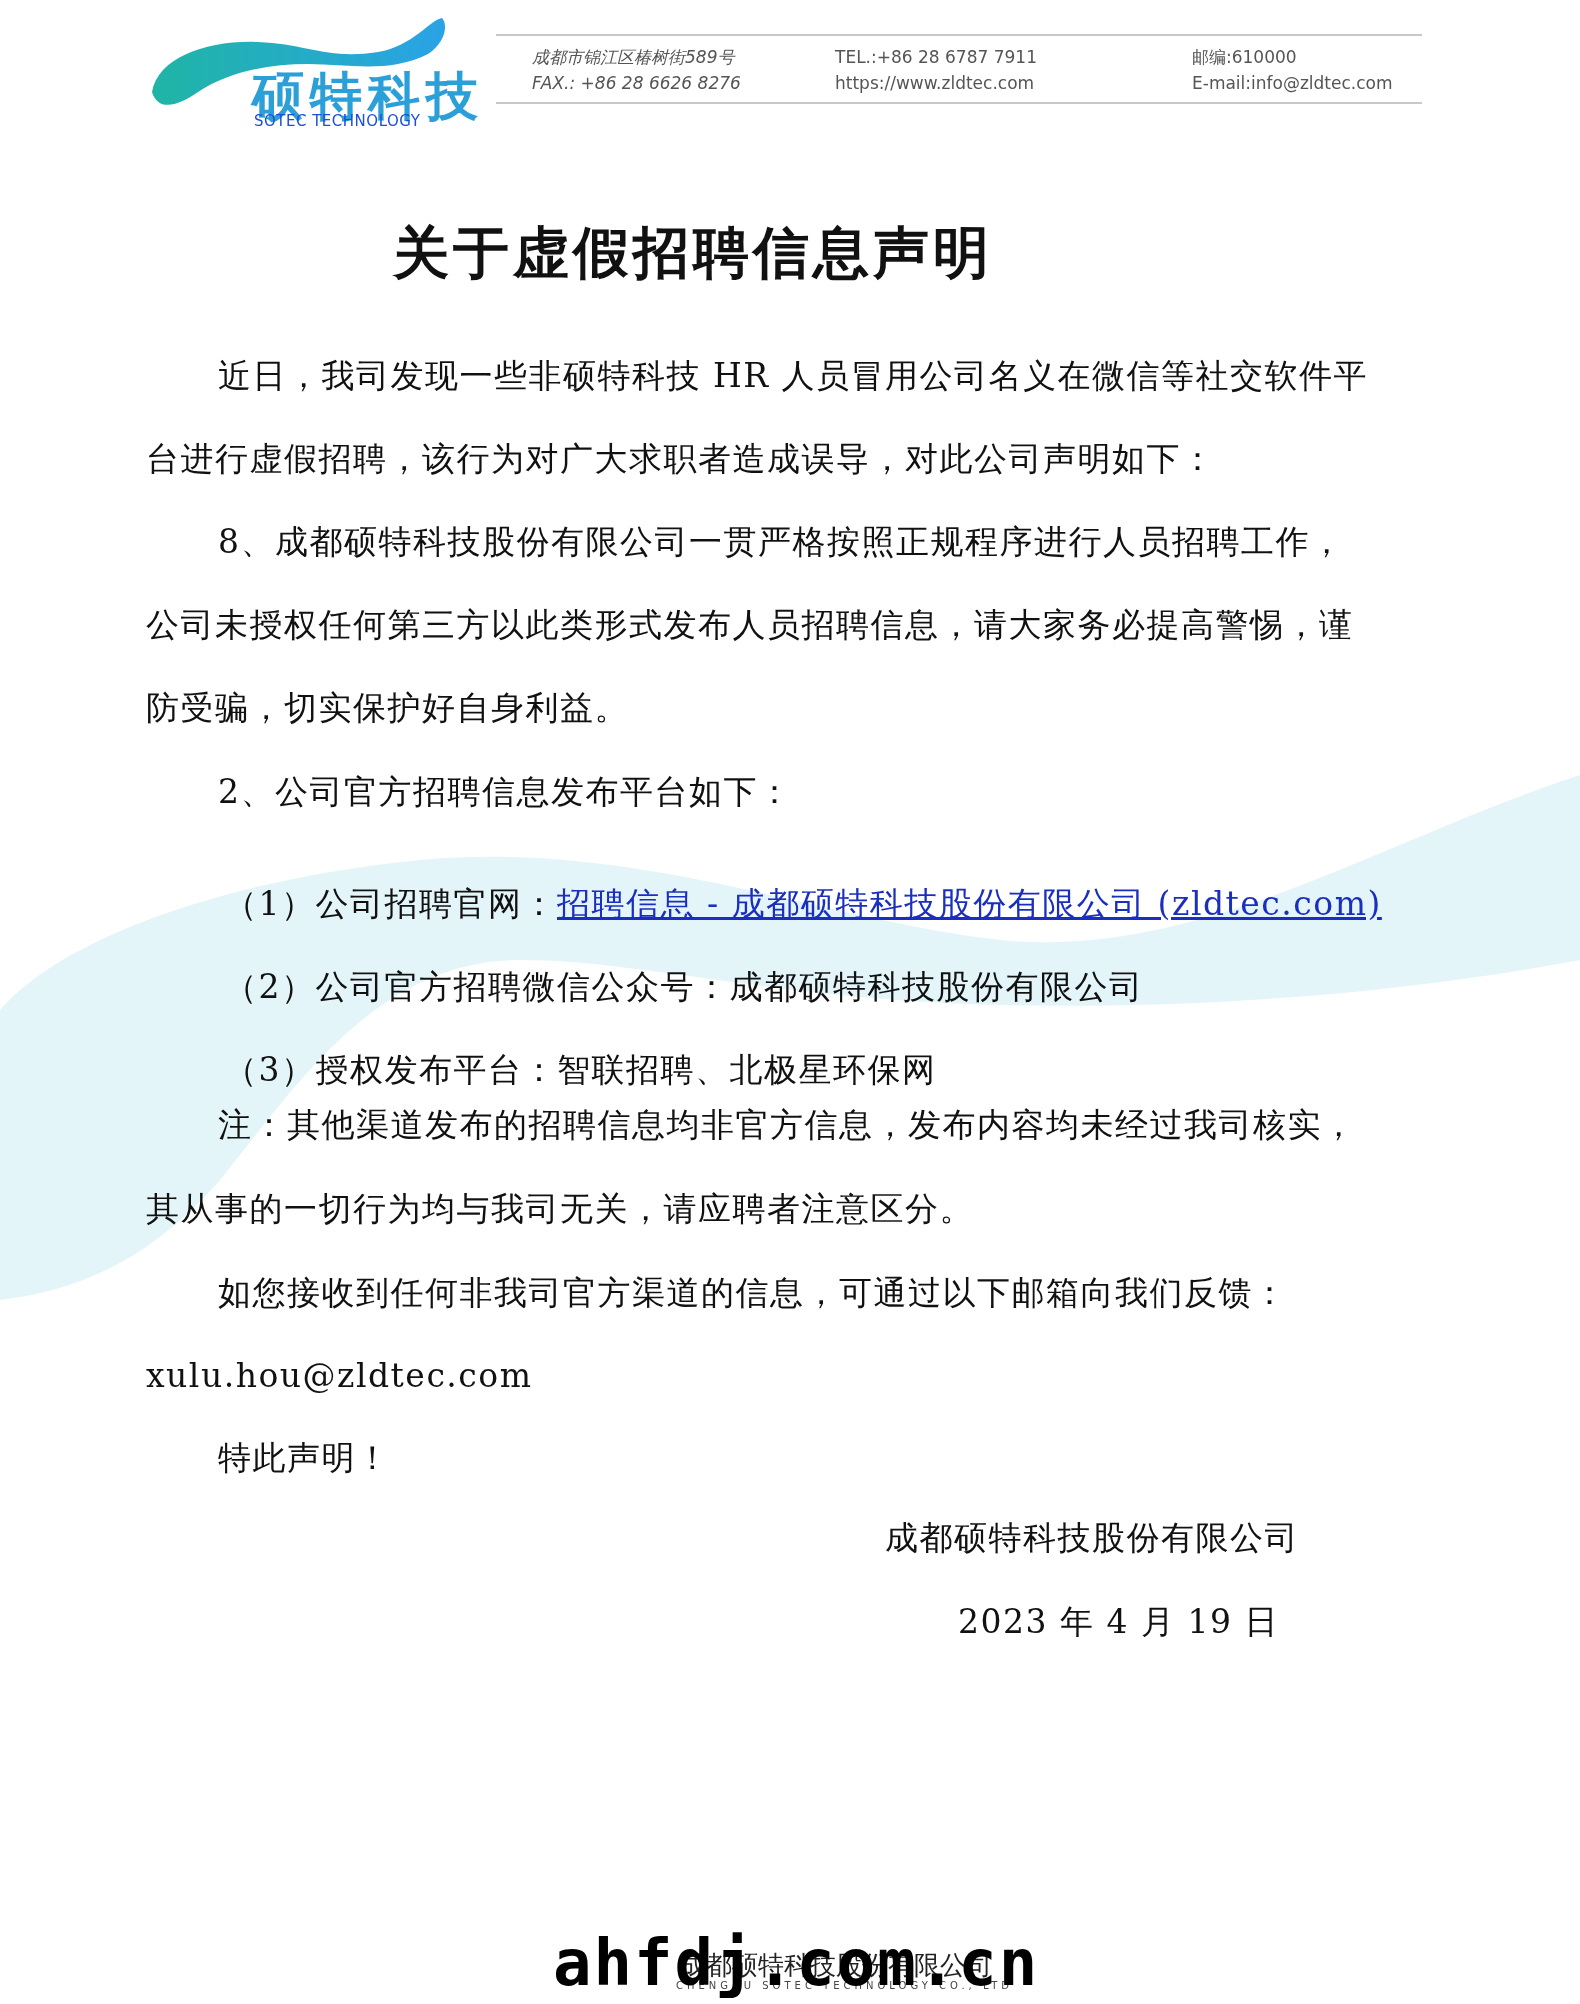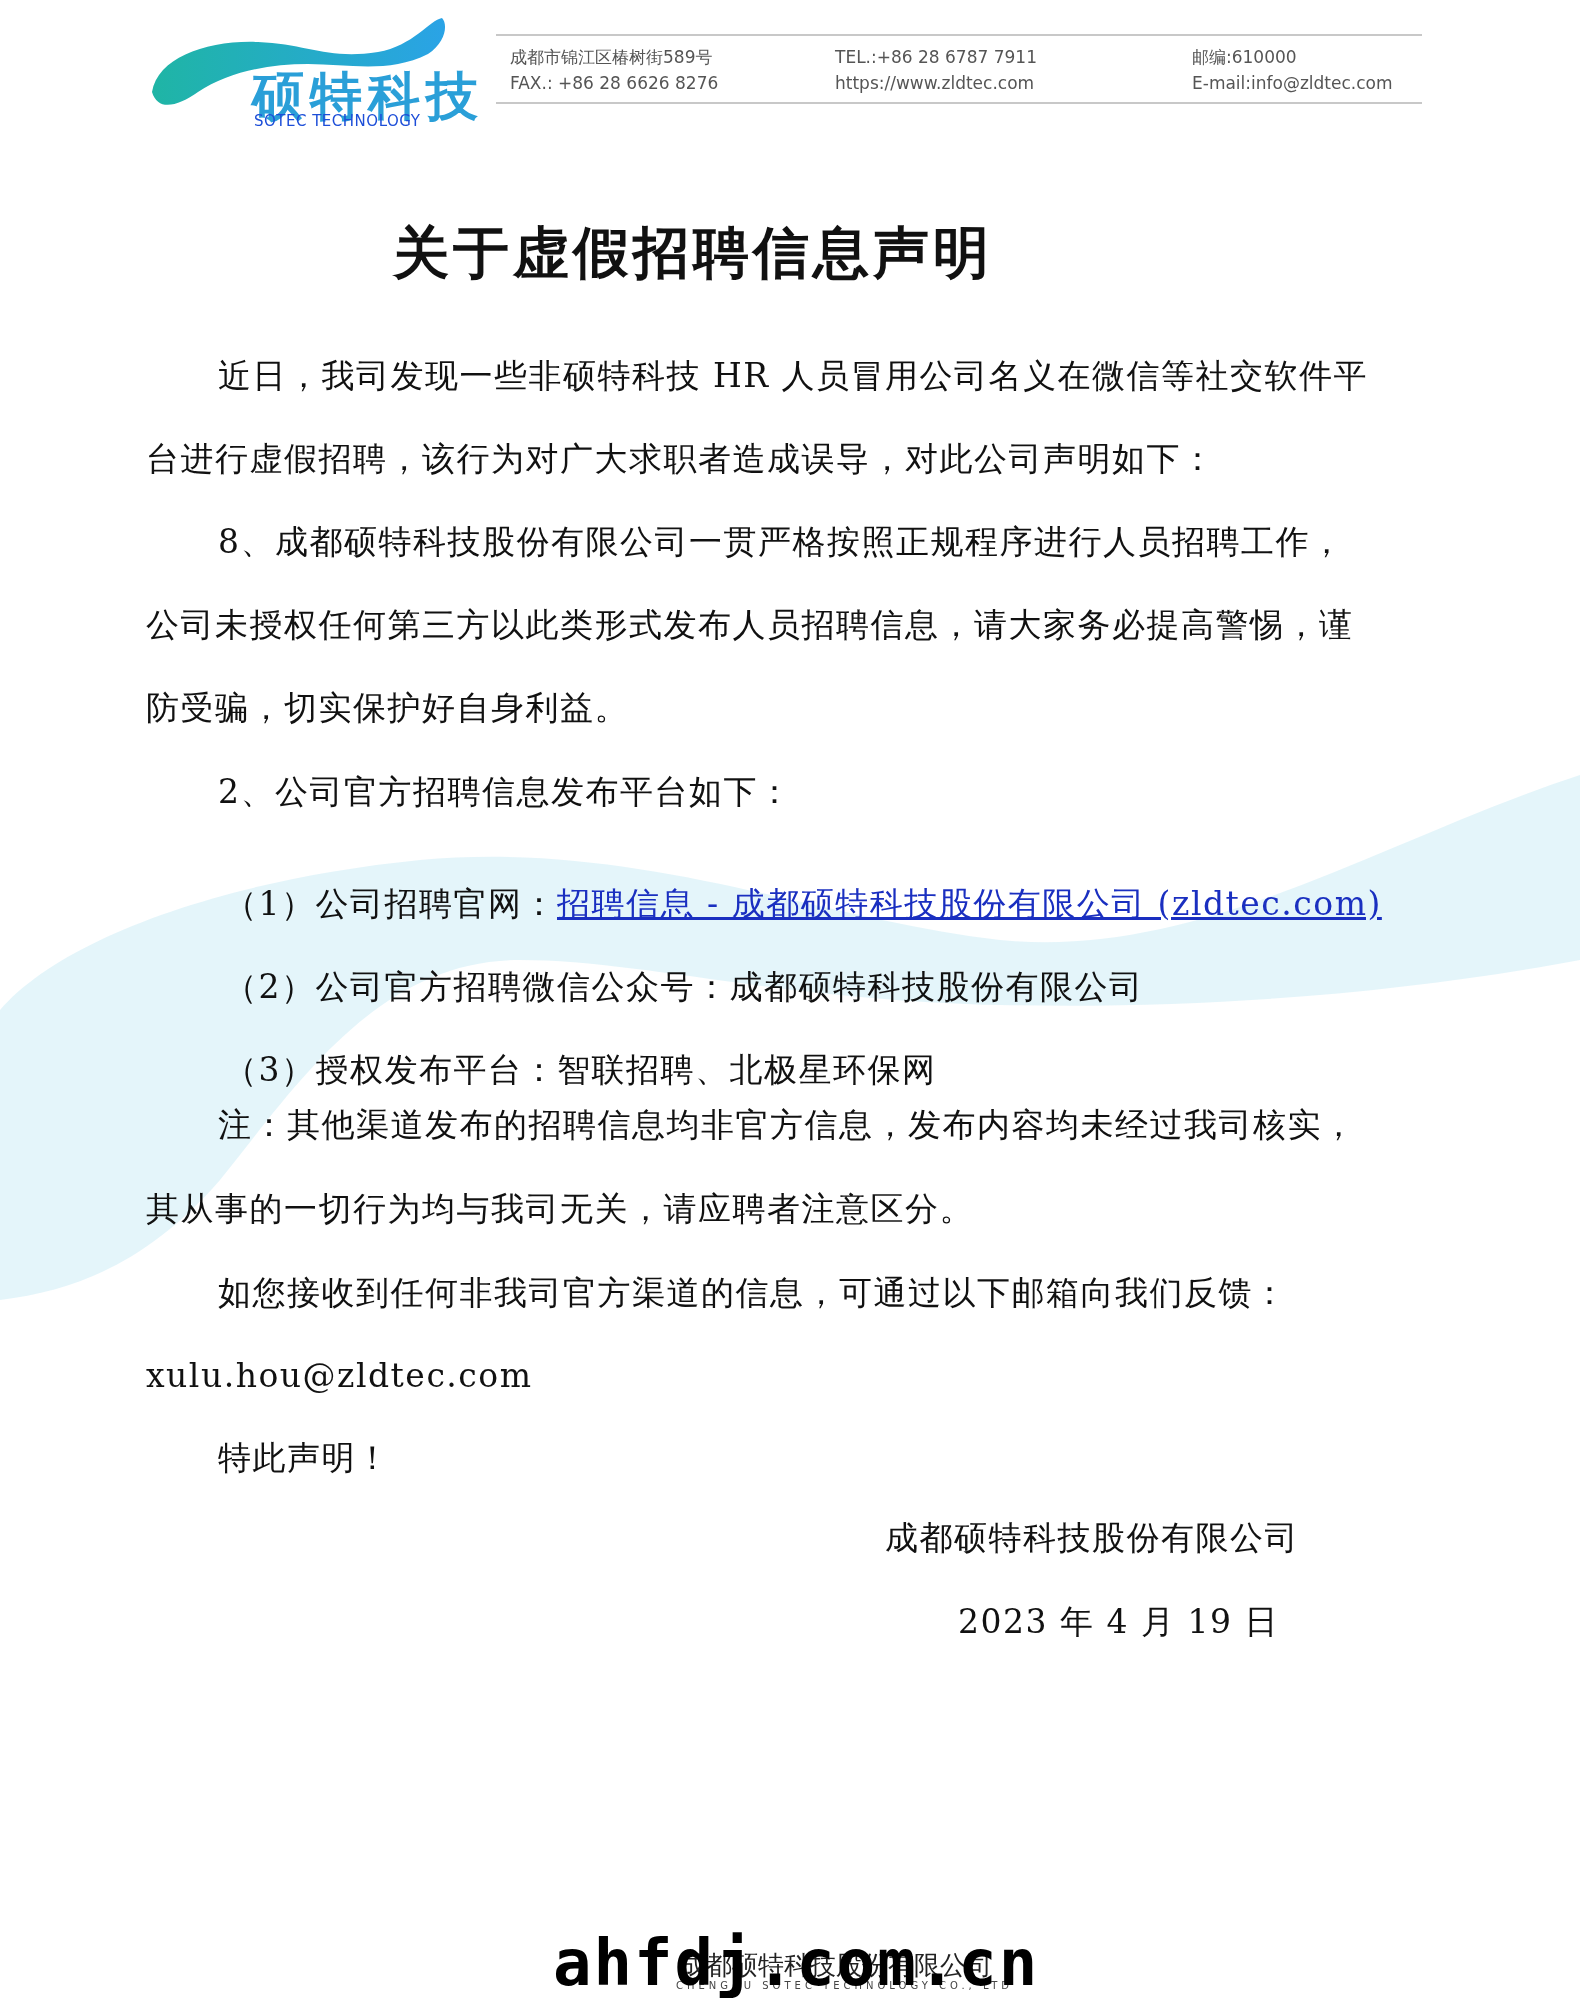--- a/index.html
+++ b/index.html
@@ -73,21 +73,21 @@
     </defs>
     <path d="M4,80 C10,45 60,28 110,30 C160,32 180,48 230,40 C265,34 282,8 294,6 C300,12 298,30 280,42 C240,62 200,52 160,52 C120,52 80,60 50,80 C30,94 10,100 4,80 Z" fill="url(#lg)"></path>
   </svg>
   <div class="logo-cn">硕特科技</div>
   <div class="logo-en">SOTEC TECHNOLOGY</div>
 </div>
 
 <div class="rule" style="top:34px"></div>
 <div class="rule" style="top:102px"></div>
 
-<div class="contact" style="left:510px; top:44px;">
+<div class="contact" style="left:532px; top:44px;font-style:italic;">
   <div>成都市锦江区椿树街589号</div>
   <div>FAX.: +86 28 6626 8276</div>
 </div>
 <div class="contact" style="left:835px; top:44px;">
   <div>TEL.:+86 28 6787 7911</div>
   <div>https://www.zldtec.com</div>
 </div>
 <div class="contact" style="left:1192px; top:44px;">
   <div>邮编:610000</div>
   <div>E-mail:info@zldtec.com</div>

